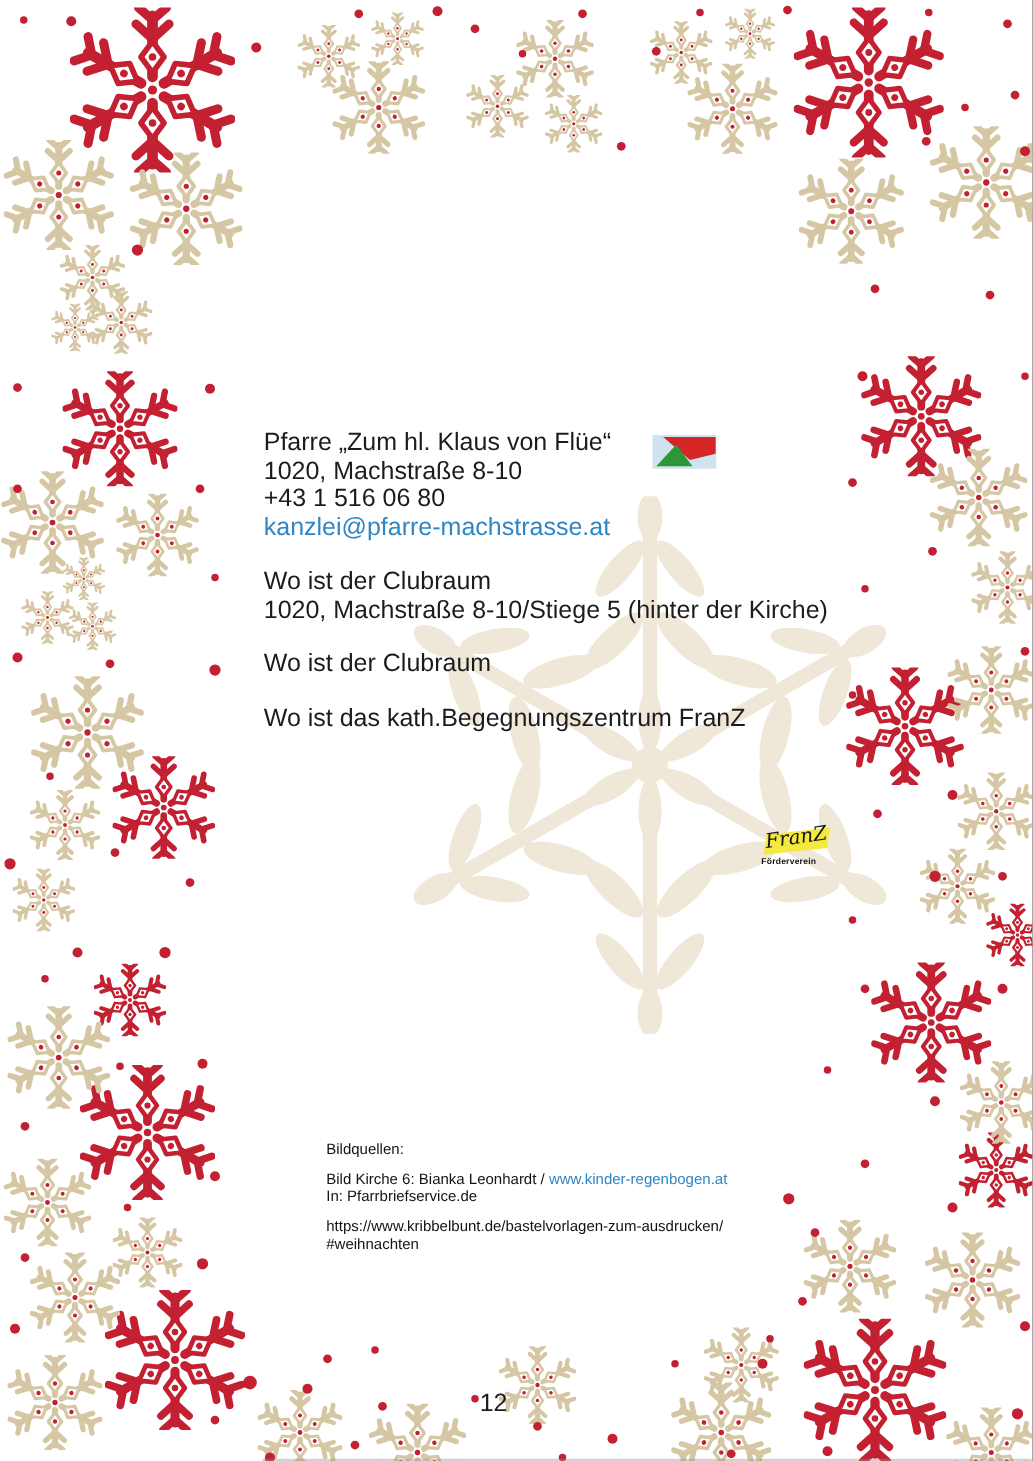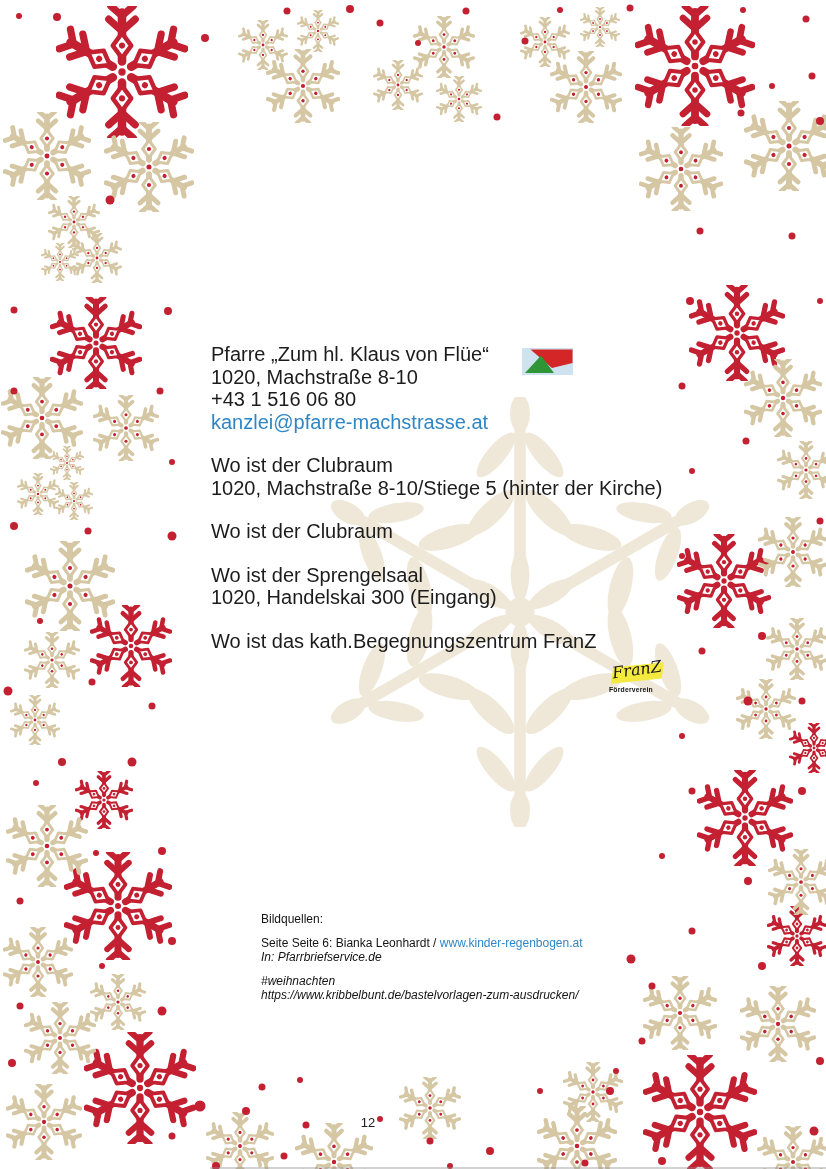--- a/index.html
+++ b/index.html
@@ -42,24 +42,24 @@
   }
   .franz-sub{
     position:absolute; left:4px; top:31px; font-size:6.8px; font-weight:bold;
     letter-spacing:.2px; color:#111; white-space:nowrap;
   }
   .credits{
     position:absolute; left:261px; top:912px; width:420px;
     font-size:12px; line-height:14px; color:#131313;
   }
   .credits p{margin:0 0 10px 0;}
-  .credits .blk{display:block; white-space:pre;font-style:italic;}
+  .credits .blk{display:block; white-space:pre;}
   .pagenum{
-    position:absolute; left:330px; top:1112px; width:76px; text-align:center;
-    font-size:13px; line-height:22px;
+    position:absolute; left:330px; top:1112px; width:76px; text-align:right;
+    font-size:20px; line-height:22px;
   }
   .hairline{
     position:absolute; left:210px; right:0; bottom:0; height:2px;
     background:#8f8f8f; opacity:.4; z-index:2;
   }
 </style>
 </head>
 <body>
 
 <div class="page">
@@ -268,49 +268,45 @@
         <a class="link">kanzlei@pfarre-machstrasse.at</a>
       </p>
       <p>
         <span>Wo ist der Clubraum</span><br>
         <span>1020, Machstraße 8-10/Stiege 5 (hinter der Kirche)</span>
       </p>
       <p>
         <span>Wo ist der Clubraum</span><br>
       </p>
       <p>
-        <span>Wo ist der Sprengelsaal</span><br>
-        <span>1020, Handelskai 300 (Eingang)</span>
-      </p>
-      <p>
         <span>Wo ist das kath.Begegnungszentrum FranZ</span><br>
       </p>
     </div>
 
     <svg class="parish-logo" width="53" height="29" viewBox="0 0 53 29">
       <rect class="lg-bg" x="1" y="1" width="51" height="27"></rect>
       <polygon class="lg-r" points="9.5,2.5 51.5,2.5 51.5,16 31,21"></polygon>
       <polygon class="lg-g" points="4,26 33,26 20,8.5"></polygon>
     </svg>
 
     <div class="franz">
       <div class="franz-hl"></div>
       <div class="franz-txt">FranZ</div>
       <div class="franz-sub">Förderverein</div>
     </div>
 
     <div class="credits">
       <p>Bildquellen:</p>
       <p>
-        <span>Seite Seite 6: Bianka Leonhardt / </span><a class="link">www.kinder-regenbogen.at</a>
+        <span>Bild Kirche 6: Bianka Leonhardt / </span><a class="link">www.kinder-regenbogen.at</a>
         <span class="blk">In: Pfarrbriefservice.de</span>
       </p>
       <p>
+        <span class="blk">https://www.kribbelbunt.de/bastelvorlagen-zum-ausdrucken/</span>
         <span class="blk">#weihnachten</span>
-        <span class="blk">https://www.kribbelbunt.de/bastelvorlagen-zum-ausdrucken/</span>
       </p>
     </div>
 
     <div class="pagenum">12</div>
 
     <div class="hairline"></div>
   </div>
 </div>
 
 </body></html>

